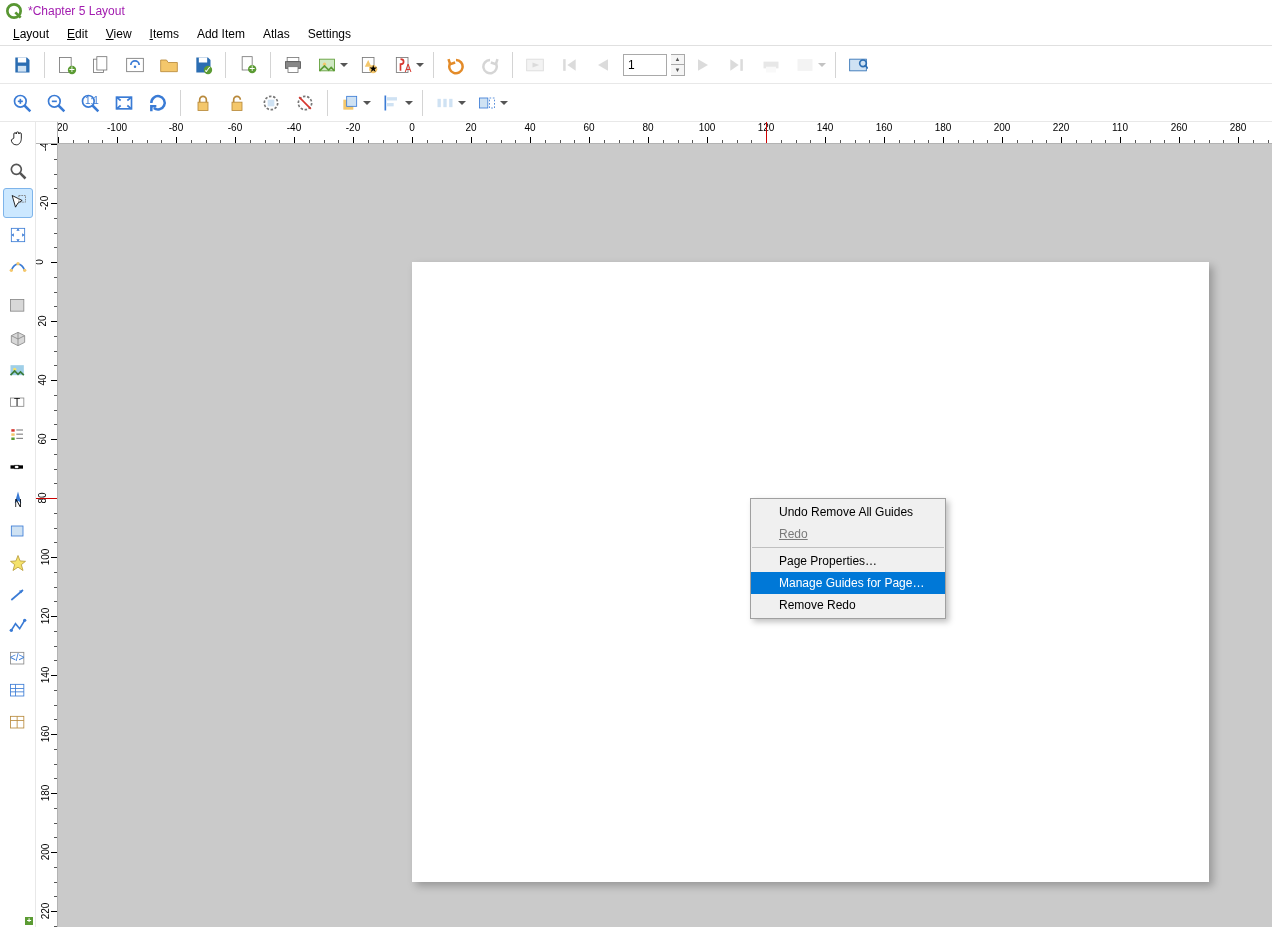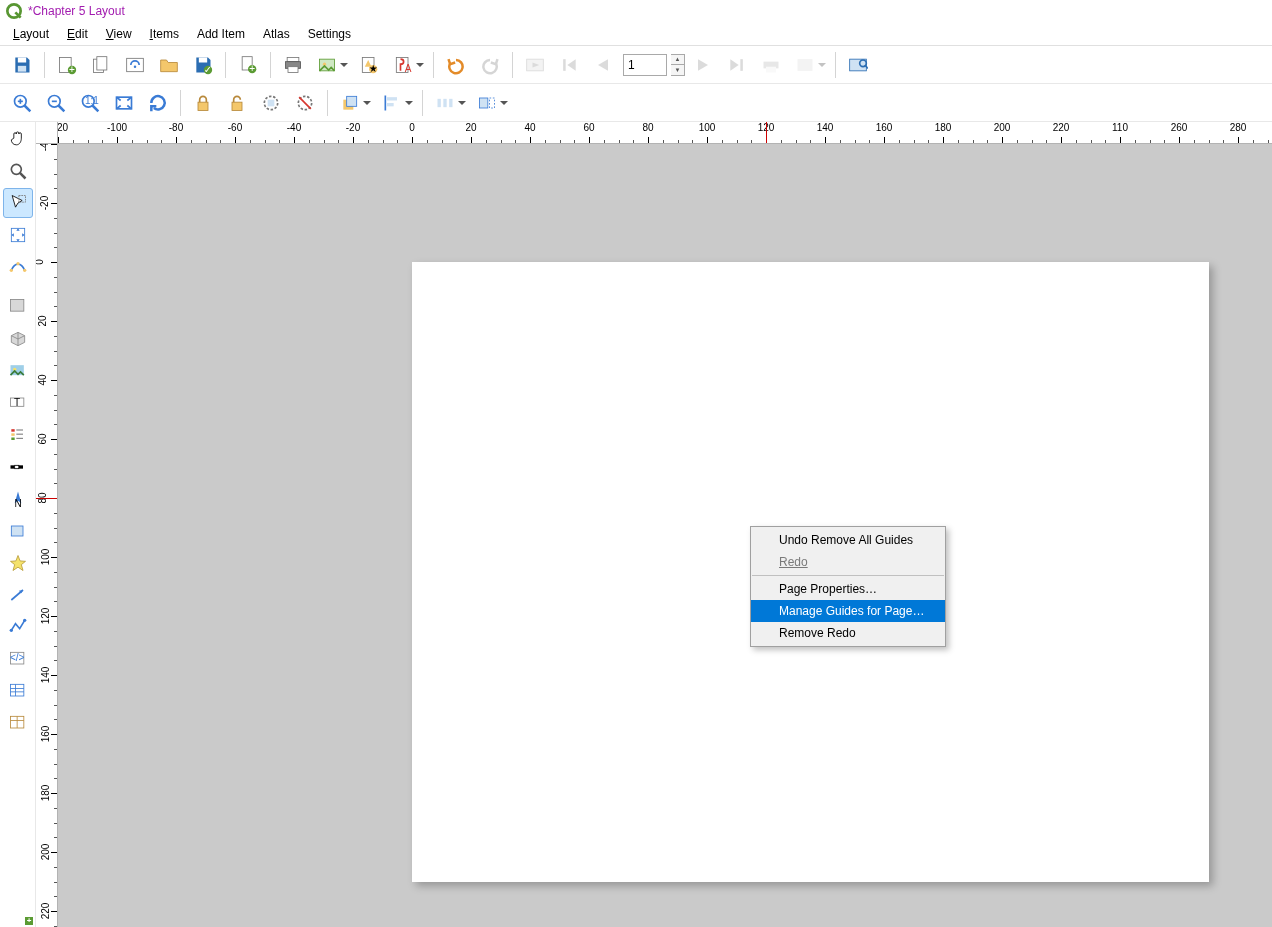--- a/index.html
+++ b/index.html
@@ -43,21 +43,21 @@
   .ruler-h .num { position:absolute; top:0; font-size:10px; color:#000; transform:translateX(-50%);}
   .ruler-v .tick { position:absolute; right:0; height:1px; background:#000; }
   .ruler-v .tick.major { width:6px; }
   .ruler-v .tick.minor { width:3px; background:#555;}
   .ruler-v .num { position:absolute; left:1px; font-size:10px; color:#000; transform:translateY(-50%) rotate(-90deg); transform-origin:center; white-space:nowrap;}
   .canvas { position:absolute; left:22px; top:22px; right:0; bottom:0; background:#cacaca; overflow:hidden;}
   .page { position:absolute; background:#fff; box-shadow:4px 4px 8px rgba(0,0,0,0.25);}
   .guide-v-marker { position:absolute; top:0; width:1px; height:22px; background:#c00; left:0;}
   
   
-  .context-menu { position:absolute; width:196px; background:#f0f0f0; border:1px solid #a0a0a0; box-shadow:3px 3px 6px rgba(0,0,0,0.25); padding:2px 0;margin-top:28px;}
+  .context-menu { position:absolute; width:196px; background:#f0f0f0; border:1px solid #a0a0a0; box-shadow:3px 3px 6px rgba(0,0,0,0.25); padding:2px 0;}
   .context-menu .cm-item { padding:4px 10px 4px 28px; color:#000; cursor:default;}
   .context-menu .cm-item.hover { background:#0078d7; color:#fff;}
   .context-menu .cm-item.disabled { color:#7a7a7a;text-decoration:underline; }
   .context-menu .cm-sep { height:1px; background:#c0c0c0; margin:2px 1px;}
   
   svg { pointer-events:none; }
   .plus-badge { position:absolute; right:2px; bottom:2px; width:8px; height:8px; background:#5b9b33; border-radius:1px; display:flex; align-items:center; justify-content:center;}
   .plus-badge::before { content:"+"; color:#fff; font-size:8px; font-weight:bold; line-height:1;}
 </style>
 </head>

